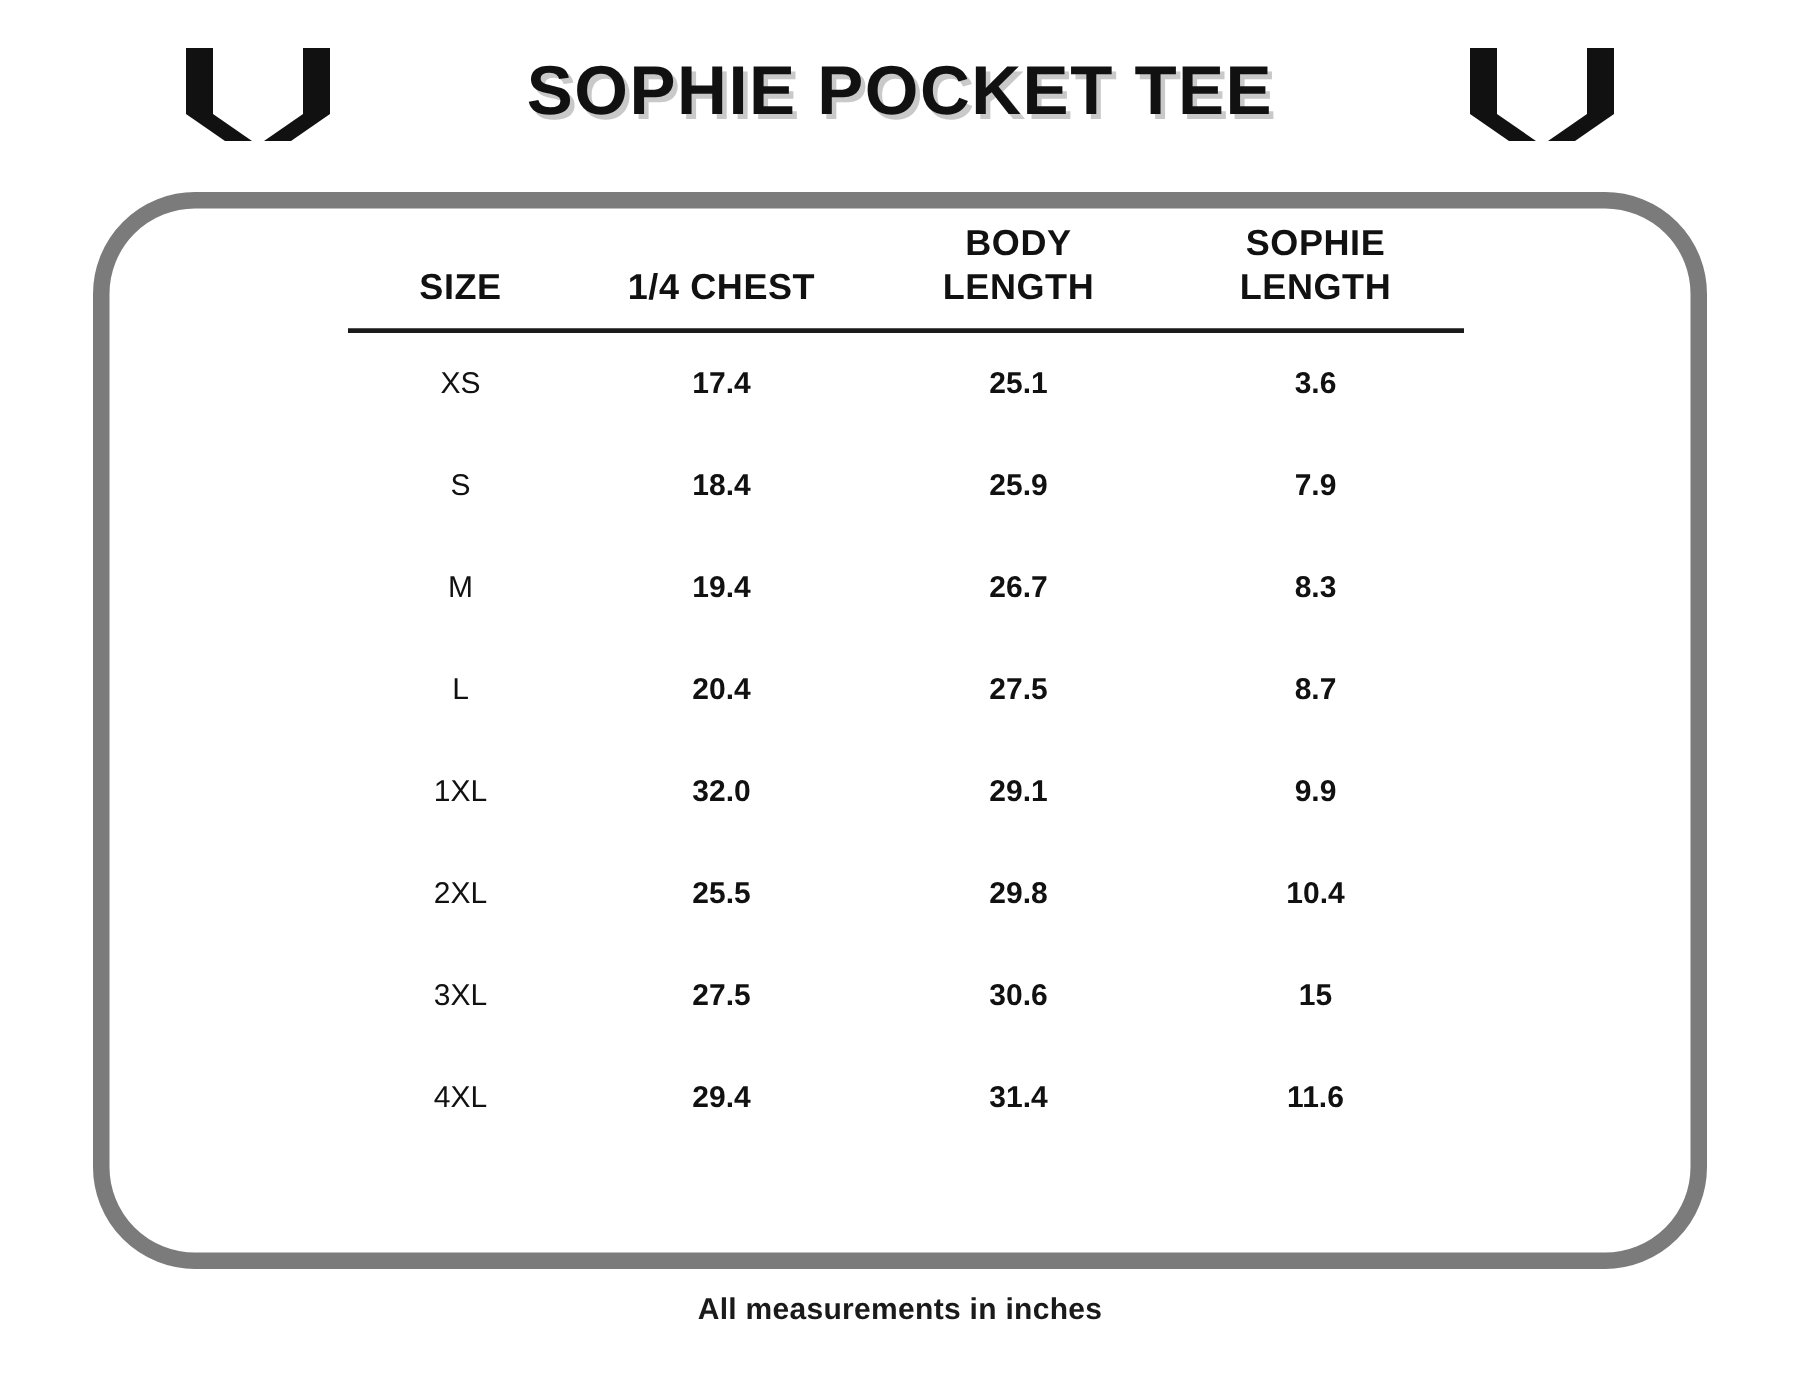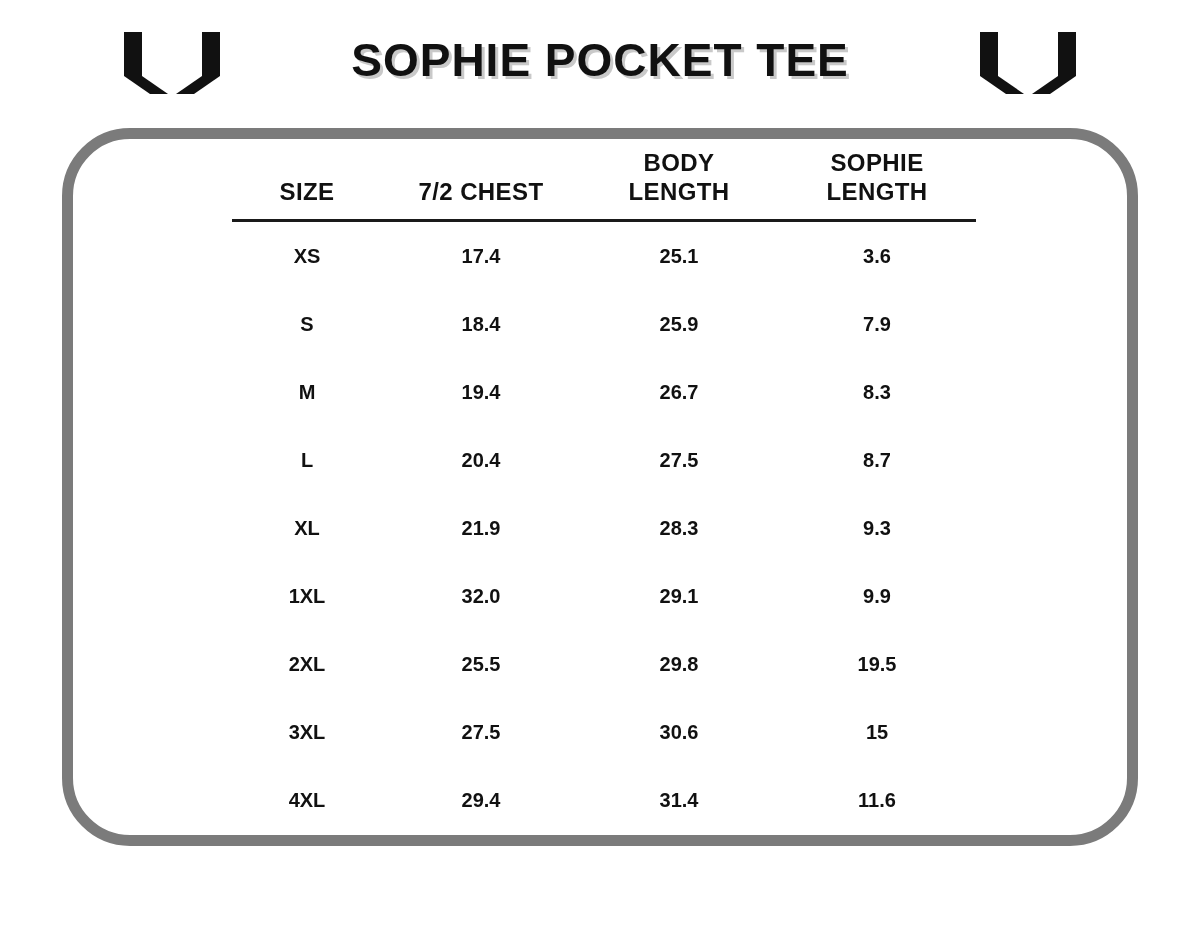--- a/index.html
+++ b/index.html
@@ -96,21 +96,21 @@
     font-size: 20px;
     font-weight: 700;
     color: #111111;
     text-align: center;
     height: 68px;
     line-height: 68px;
     padding: 0;
   }
 
   table.size-table tbody td.size-cell {
-    font-weight: 700;
+    font-weight: 400;
     margin-top: 41px;
   }
 
   col.c-size   { width: 150px; }
   col.c-chest  { width: 198px; }
   col.c-body   { width: 198px; }
   col.c-sleeve { width: 198px; }
 
   
   .hdr-two-line { display: block; }
@@ -162,21 +162,21 @@
     <table class="size-table">
       <colgroup>
         <col class="c-size">
         <col class="c-chest">
         <col class="c-body">
         <col class="c-sleeve">
       </colgroup>
       <thead>
         <tr>
           <th>SIZE</th>
-          <th>7/2 CHEST</th>
+          <th>1/4 CHEST</th>
           <th>
             <span class="hdr-two-line">BODY</span>
             <span class="hdr-two-line">LENGTH</span>
           </th>
           <th>
             <span class="hdr-two-line">SOPHIE</span>
             <span class="hdr-two-line">LENGTH</span>
           </th>
         </tr>
       </thead>
@@ -199,47 +199,42 @@
           <td>26.7</td>
           <td>8.3</td>
         </tr>
         <tr>
           <td class="size-cell">L</td>
           <td>20.4</td>
           <td>27.5</td>
           <td>8.7</td>
         </tr>
         <tr>
-          <td class="size-cell">XL</td>
-          <td>21.9</td>
-          <td>28.3</td>
-          <td>9.3</td>
-        </tr>
-        <tr>
           <td class="size-cell">1XL</td>
           <td>32.0</td>
           <td>29.1</td>
           <td>9.9</td>
         </tr>
         <tr>
           <td class="size-cell">2XL</td>
           <td>25.5</td>
           <td>29.8</td>
-          <td>19.5</td>
+          <td>10.4</td>
         </tr>
         <tr>
           <td class="size-cell">3XL</td>
           <td>27.5</td>
           <td>30.6</td>
           <td>15</td>
         </tr>
         <tr>
           <td class="size-cell">4XL</td>
           <td>29.4</td>
           <td>31.4</td>
           <td>11.6</td>
         </tr>
       </tbody>
     </table>
   </div>
 
+  <div class="footnote">All measurements in inches</div>
 
 </div>
 
 </body></html>

